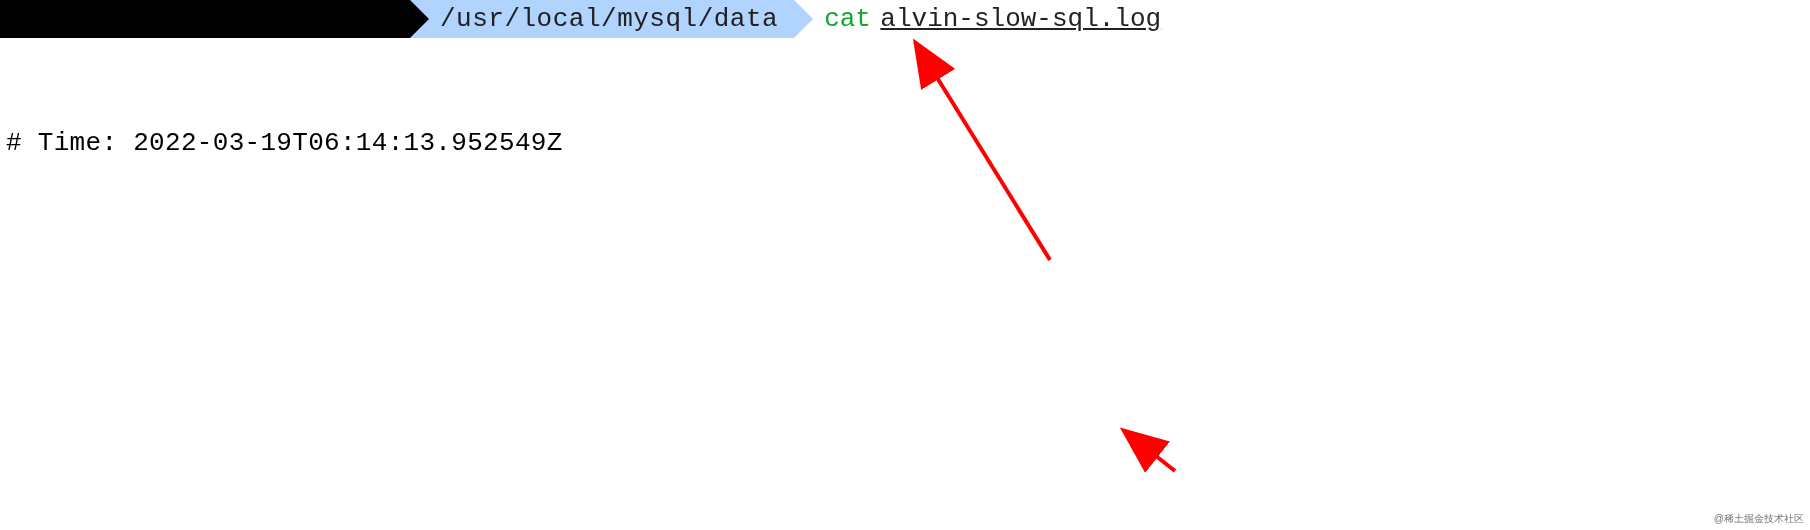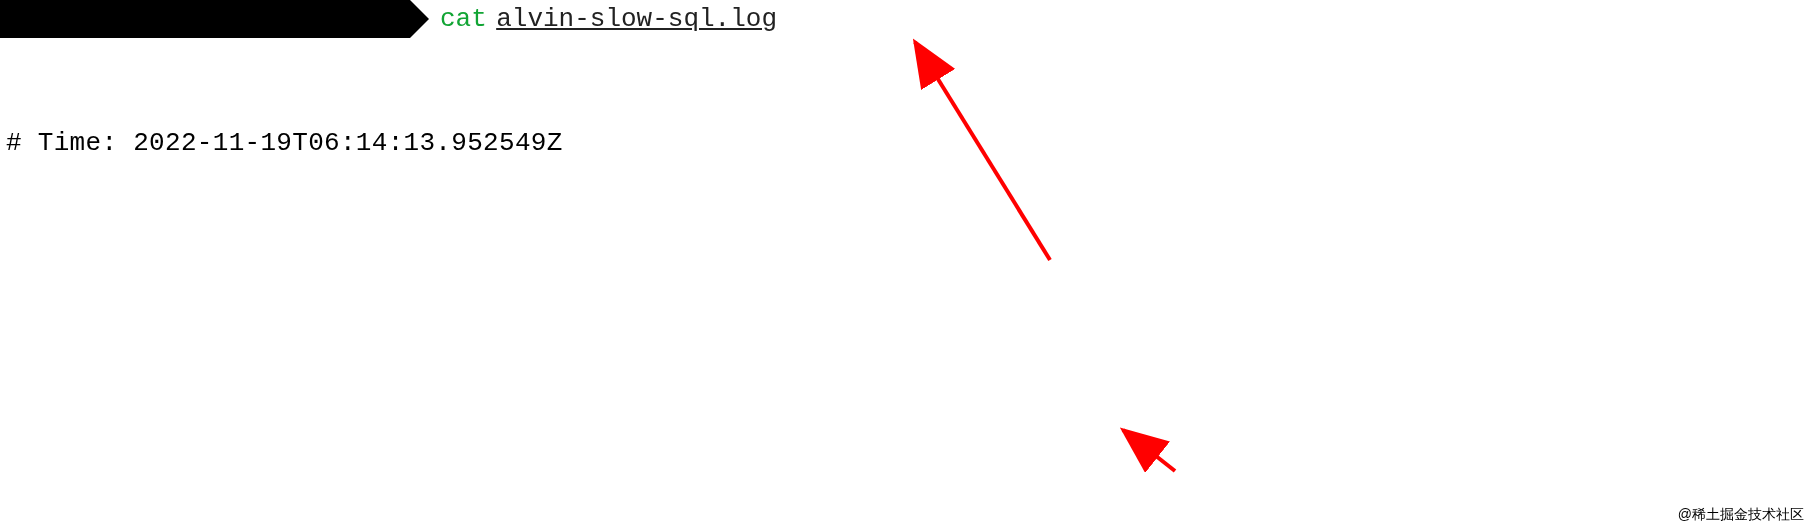--- a/index.html
+++ b/index.html
@@ -79,46 +79,49 @@
     padding: 4px 6px 0 6px;
     white-space: pre;
     letter-spacing: 0.3px;
   }
   .output div { min-height: 1.55em; }
 
   .watermark {
     position: absolute;
     right: 6px;
     bottom: 4px;
-    color: #000000;
-    font-size: 14px;
+    color: #737373;
+    font-size: 10px;
     font-family: -apple-system, "PingFang SC", "Microsoft YaHei", sans-serif;
   }
 
   .annot {
     position: absolute;
     top: 0; left: 0;
     width: 1810px; height: 530px;
     pointer-events: none;
     z-index: 10;
   }
 </style>
 </head>
 <body>
 
 <div class="prompt-line">
   <div class="prompt-black"></div>
+  <div class="prompt-path">
+    <span>/usr/local/mysql/data</span>
+  </div>
   <div class="cmd-area">
     <span class="cmd-name">cat</span>
     <span class="cmd-arg">alvin-slow-sql.log</span>
   </div>
 </div>
 
 <div class="output">
-  <div># Time: 2022-11-19T06:14:13.952549Z</div>
+  <div># Time: 2022-03-19T06:14:13.952549Z</div>
   
   
   
   
   
 </div>
 
 <div class="watermark">@稀土掘金技术社区</div>
 
 <svg class="annot" width="1810" height="530">

